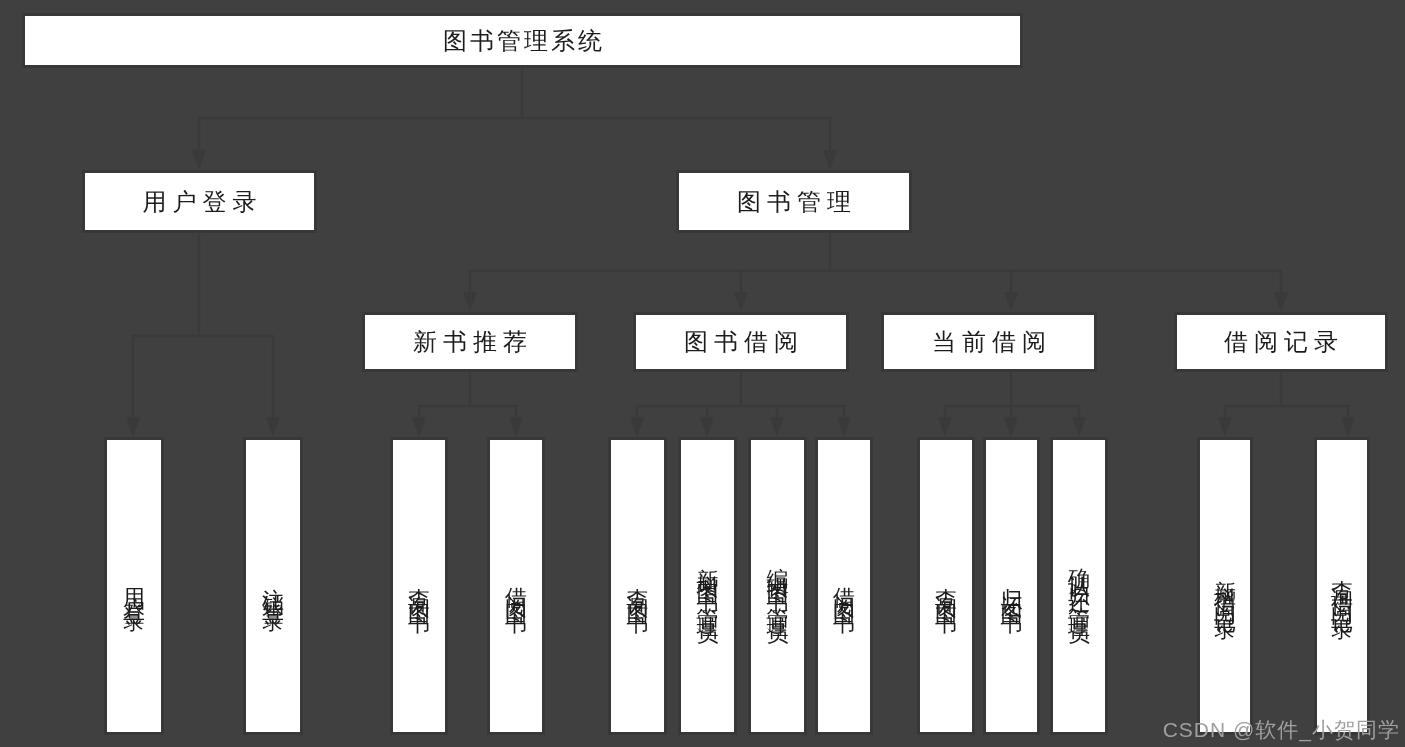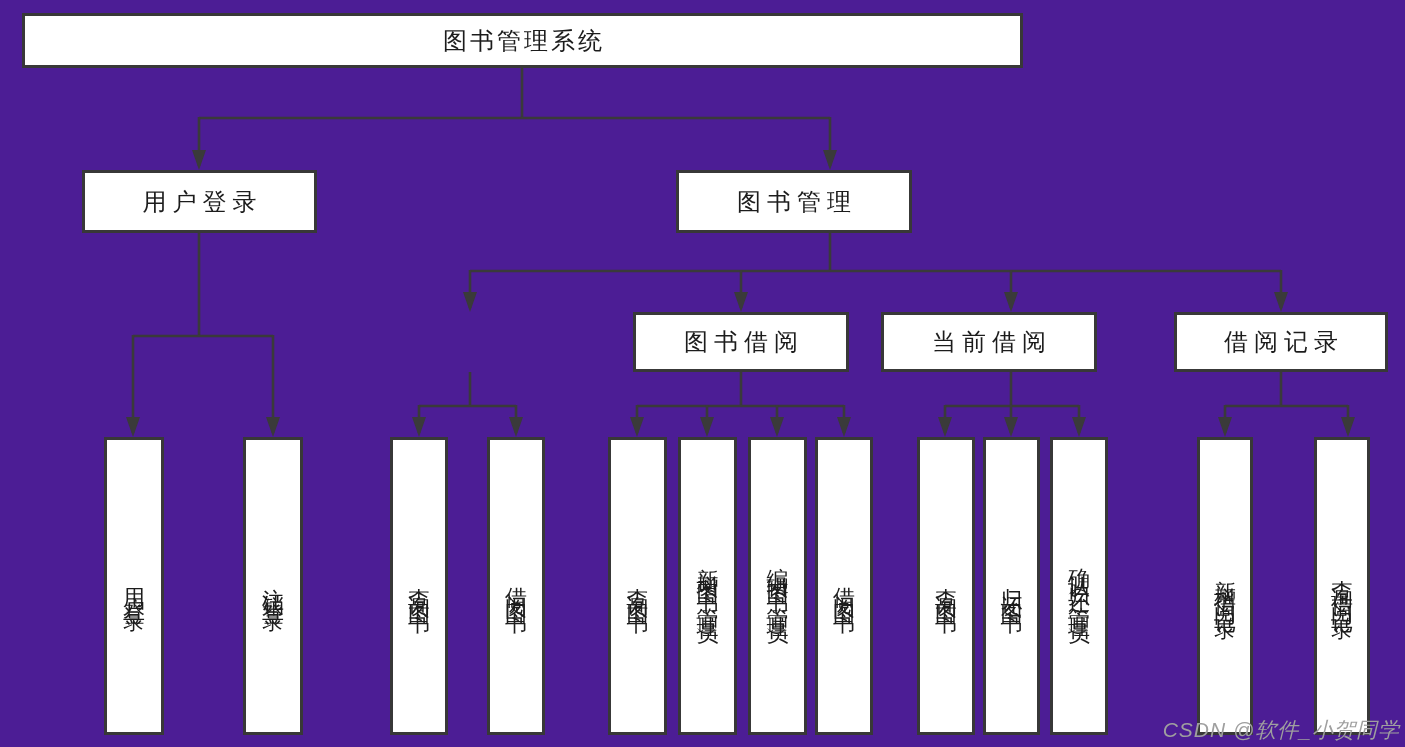--- a/index.html
+++ b/index.html
@@ -5,21 +5,21 @@
   html, body {
     margin: 0;
     padding: 0;
     background: #ffffff;
     font-family: "Liberation Sans", sans-serif;
   }
   .stage {
     position: relative;
     width: 1405px;
     height: 747px;
-    background: #4c1d95;
+    background: #404040;
     overflow: hidden;
   }
   .wires {
     position: absolute;
     left: 0;
     top: 0;
     width: 1405px;
     height: 747px;
     pointer-events: none;
   }
@@ -53,21 +53,20 @@
   }
   .watermark {
     position: absolute;
     right: 5px;
     top: 716px;
     font-size: 21px;
     color: #9f9f9f;
     letter-spacing: 1px;
     z-index: 3;
     white-space: nowrap;
-    font-style: italic;
   }
 </style>
 </head>
 <body>
 
 <div class="stage">
 
   <svg class="wires" viewBox="0 0 1405 747" xmlns="http://www.w3.org/2000/svg">
     <g stroke="#3a3a3a" stroke-width="2.6" fill="none">
 
@@ -145,20 +144,23 @@
     <span>图书管理系统</span>
   </div>
 
   <div class="node h" style="left:82px;top:170px;width:235px;height:63px">
     <span>用户登录</span>
   </div>
   <div class="node h" style="left:676px;top:170px;width:236px;height:63px">
     <span>图书管理</span>
   </div>
 
+  <div class="node h" style="left:362px;top:312px;width:216px;height:60px">
+    <span>新书推荐</span>
+  </div>
   <div class="node h" style="left:633px;top:312px;width:216px;height:60px">
     <span>图书借阅</span>
   </div>
   <div class="node h" style="left:881px;top:312px;width:216px;height:60px">
     <span>当前借阅</span>
   </div>
   <div class="node h" style="left:1174px;top:312px;width:214px;height:60px">
     <span>借阅记录</span>
   </div>
 

